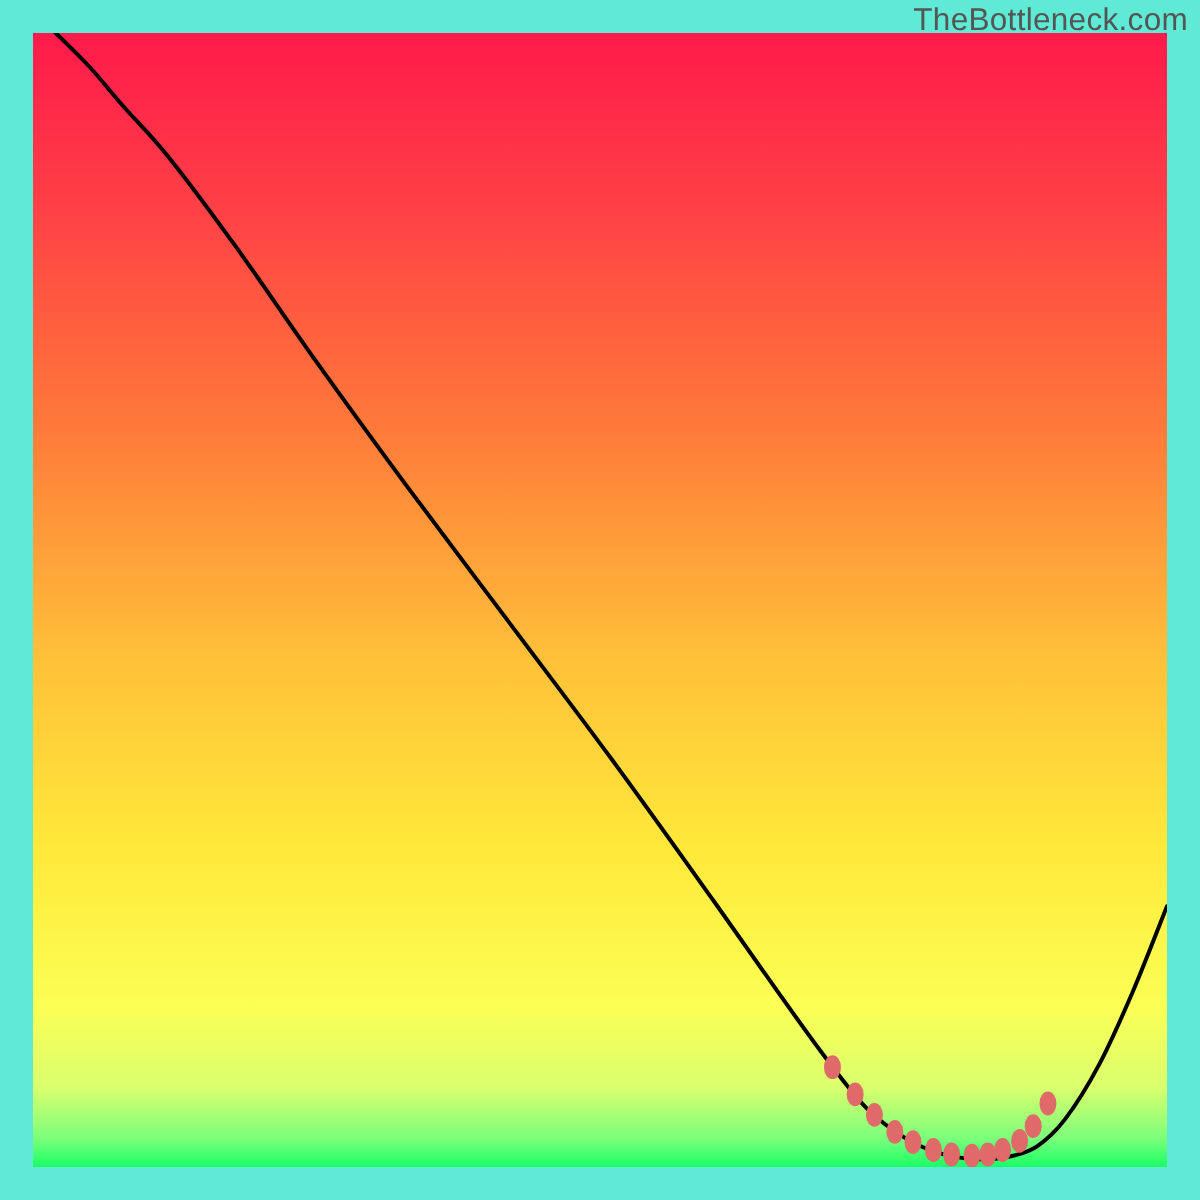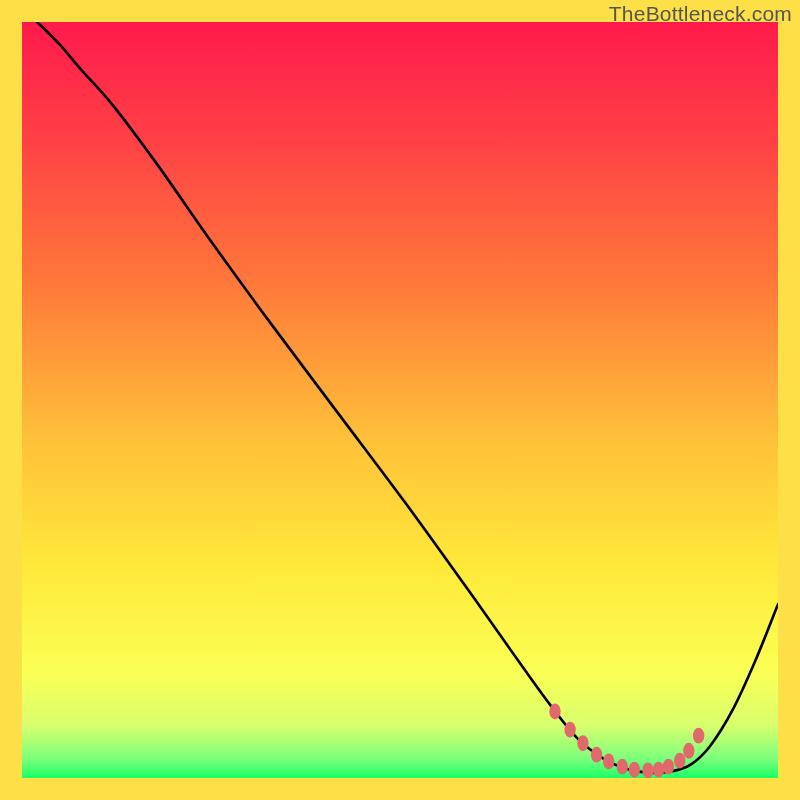--- a/index.html
+++ b/index.html
@@ -7,21 +7,21 @@
     padding: 0;
     width: 800px;
     height: 800px;
     background: #000;
     overflow: hidden;
   }
   .stage {
     position: relative;
     width: 800px;
     height: 800px;
-    background: #fde047;
+    background: #5eead4;
   }
   .plot-area {
     position: absolute;
     box-sizing: border-box;
   }
   .gradient {
     position: absolute;
     left: 0;
     top: 0;
     width: 100%;

